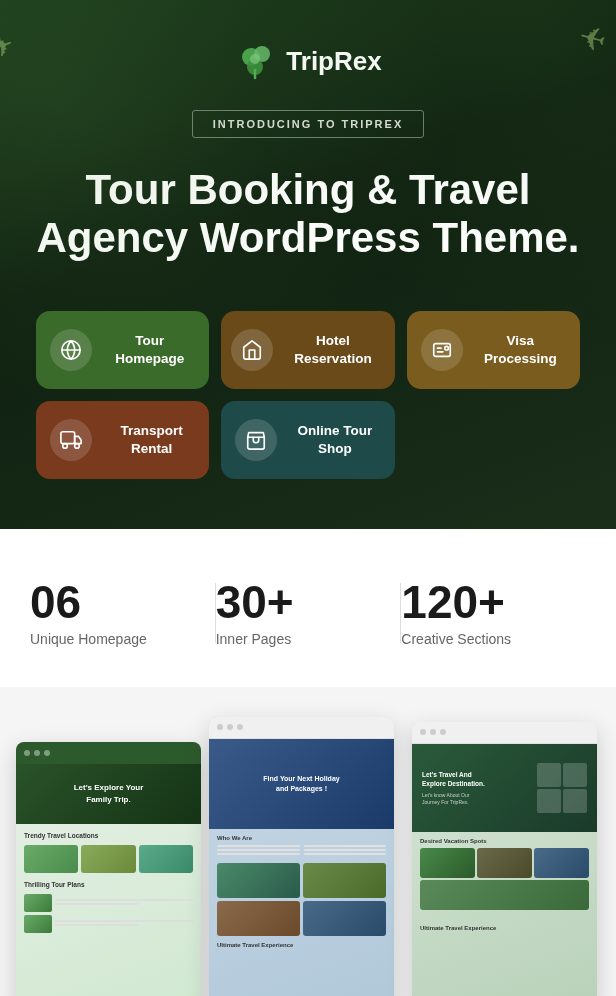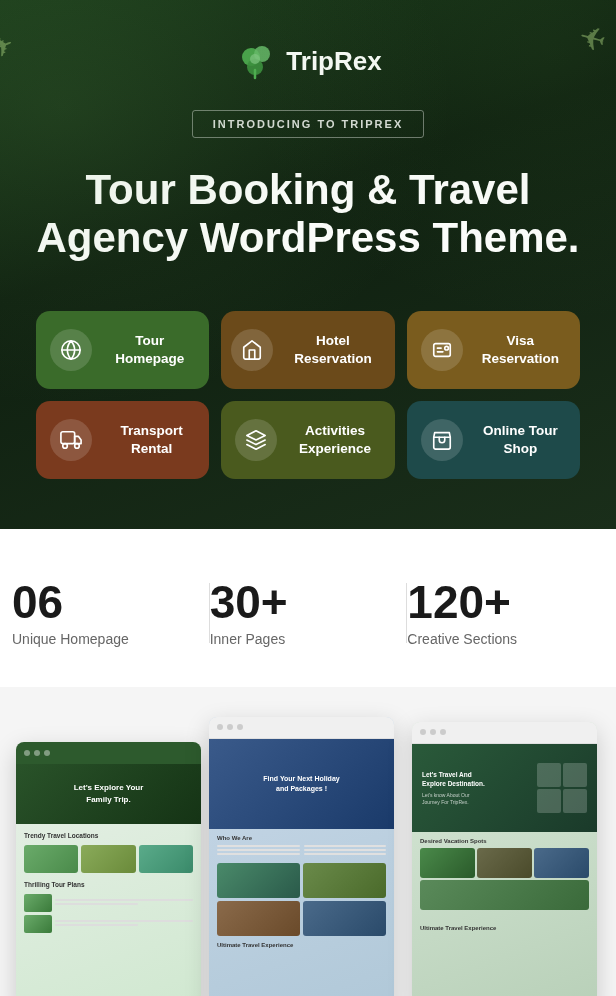--- a/index.html
+++ b/index.html
@@ -135,21 +135,21 @@
     .card-label {
       font-size: 13.5px;
       font-weight: 700;
       color: #ffffff;
       line-height: 1.3;
     }
 
     
     .stats-section {
       background: #ffffff;
-      padding: 50px 12px 40px;
+      padding: 50px 30px 40px;
       display: flex;
       justify-content: flex-start;
       align-items: center;
     }
     .stat-item {
       text-align: left;
       flex: 1;
     }
     .stat-divider {
       width: 1px;
@@ -496,45 +496,35 @@
     </div>
 
     <div class="card card-olive">
       <div class="card-icon-wrap">
         <svg width="22" height="22" viewBox="0 0 24 24" fill="none" stroke="white" stroke-width="1.8" stroke-linecap="round" stroke-linejoin="round">
           <rect x="3" y="5" width="18" height="14" rx="2"></rect>
           <path d="M7 10h4M7 14h6"></path>
           <circle cx="17" cy="10" r="2"></circle>
         </svg>
       </div>
-      <span class="card-label">Visa Reservation</span>
+      <span class="card-label">Visa Processing</span>
     </div>
 
     <div class="card card-rust">
       <div class="card-icon-wrap">
         <svg width="22" height="22" viewBox="0 0 24 24" fill="none" stroke="white" stroke-width="1.8" stroke-linecap="round" stroke-linejoin="round">
           <rect x="1" y="3" width="15" height="13" rx="2"></rect>
           <path d="M16 8h4l3 4v4h-7V8z"></path>
           <circle cx="5.5" cy="18.5" r="2.5"></circle>
           <circle cx="18.5" cy="18.5" r="2.5"></circle>
         </svg>
       </div>
       <span class="card-label">Transport Rental</span>
     </div>
 
-    <div class="card card-dark-olive">
-      <div class="card-icon-wrap">
-        <svg width="22" height="22" viewBox="0 0 24 24" fill="none" stroke="white" stroke-width="1.8" stroke-linecap="round" stroke-linejoin="round">
-          <path d="M12 2L2 7l10 5 10-5-10-5z"></path>
-          <path d="M2 17l10 5 10-5"></path>
-          <path d="M2 12l10 5 10-5"></path>
-        </svg>
-      </div>
-      <span class="card-label">Activities Experience</span>
-    </div>
 
     <div class="card card-dark-teal">
       <div class="card-icon-wrap">
         <svg width="22" height="22" viewBox="0 0 24 24" fill="none" stroke="white" stroke-width="1.8" stroke-linecap="round" stroke-linejoin="round">
           <path d="M3 9l1-5h16l1 5"></path>
           <path d="M3 9h18v11a2 2 0 0 1-2 2H5a2 2 0 0 1-2-2V9z"></path>
           <path d="M9 9v3a3 3 0 0 0 6 0V9"></path>
         </svg>
       </div>
       <span class="card-label">Online Tour Shop</span>

